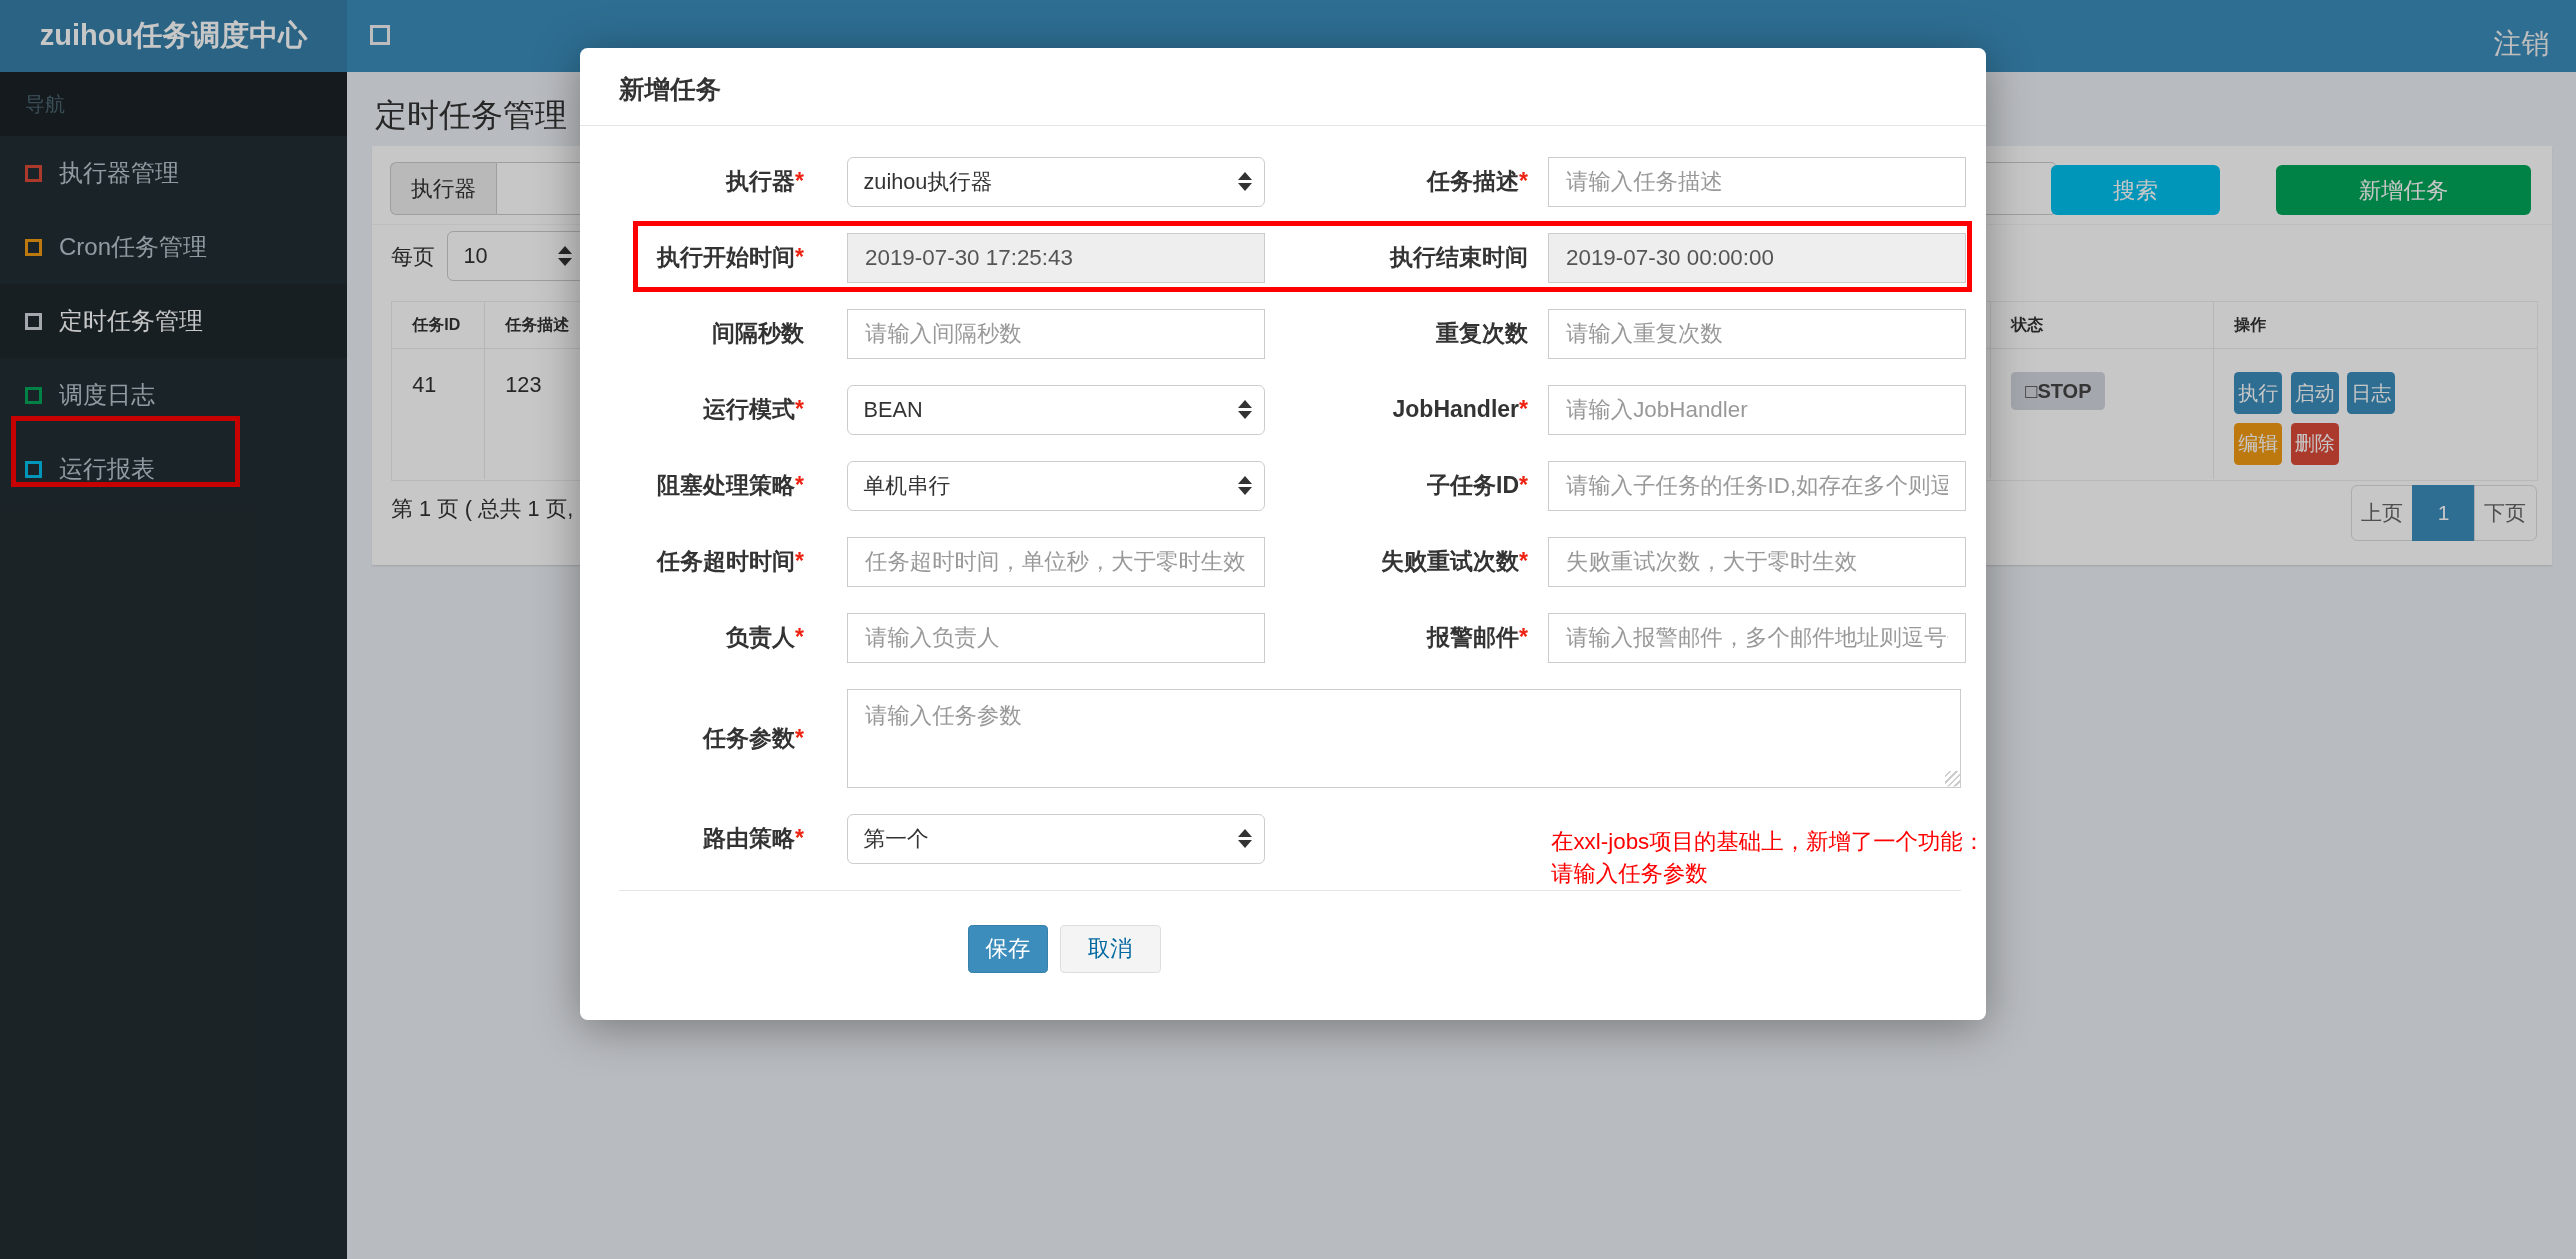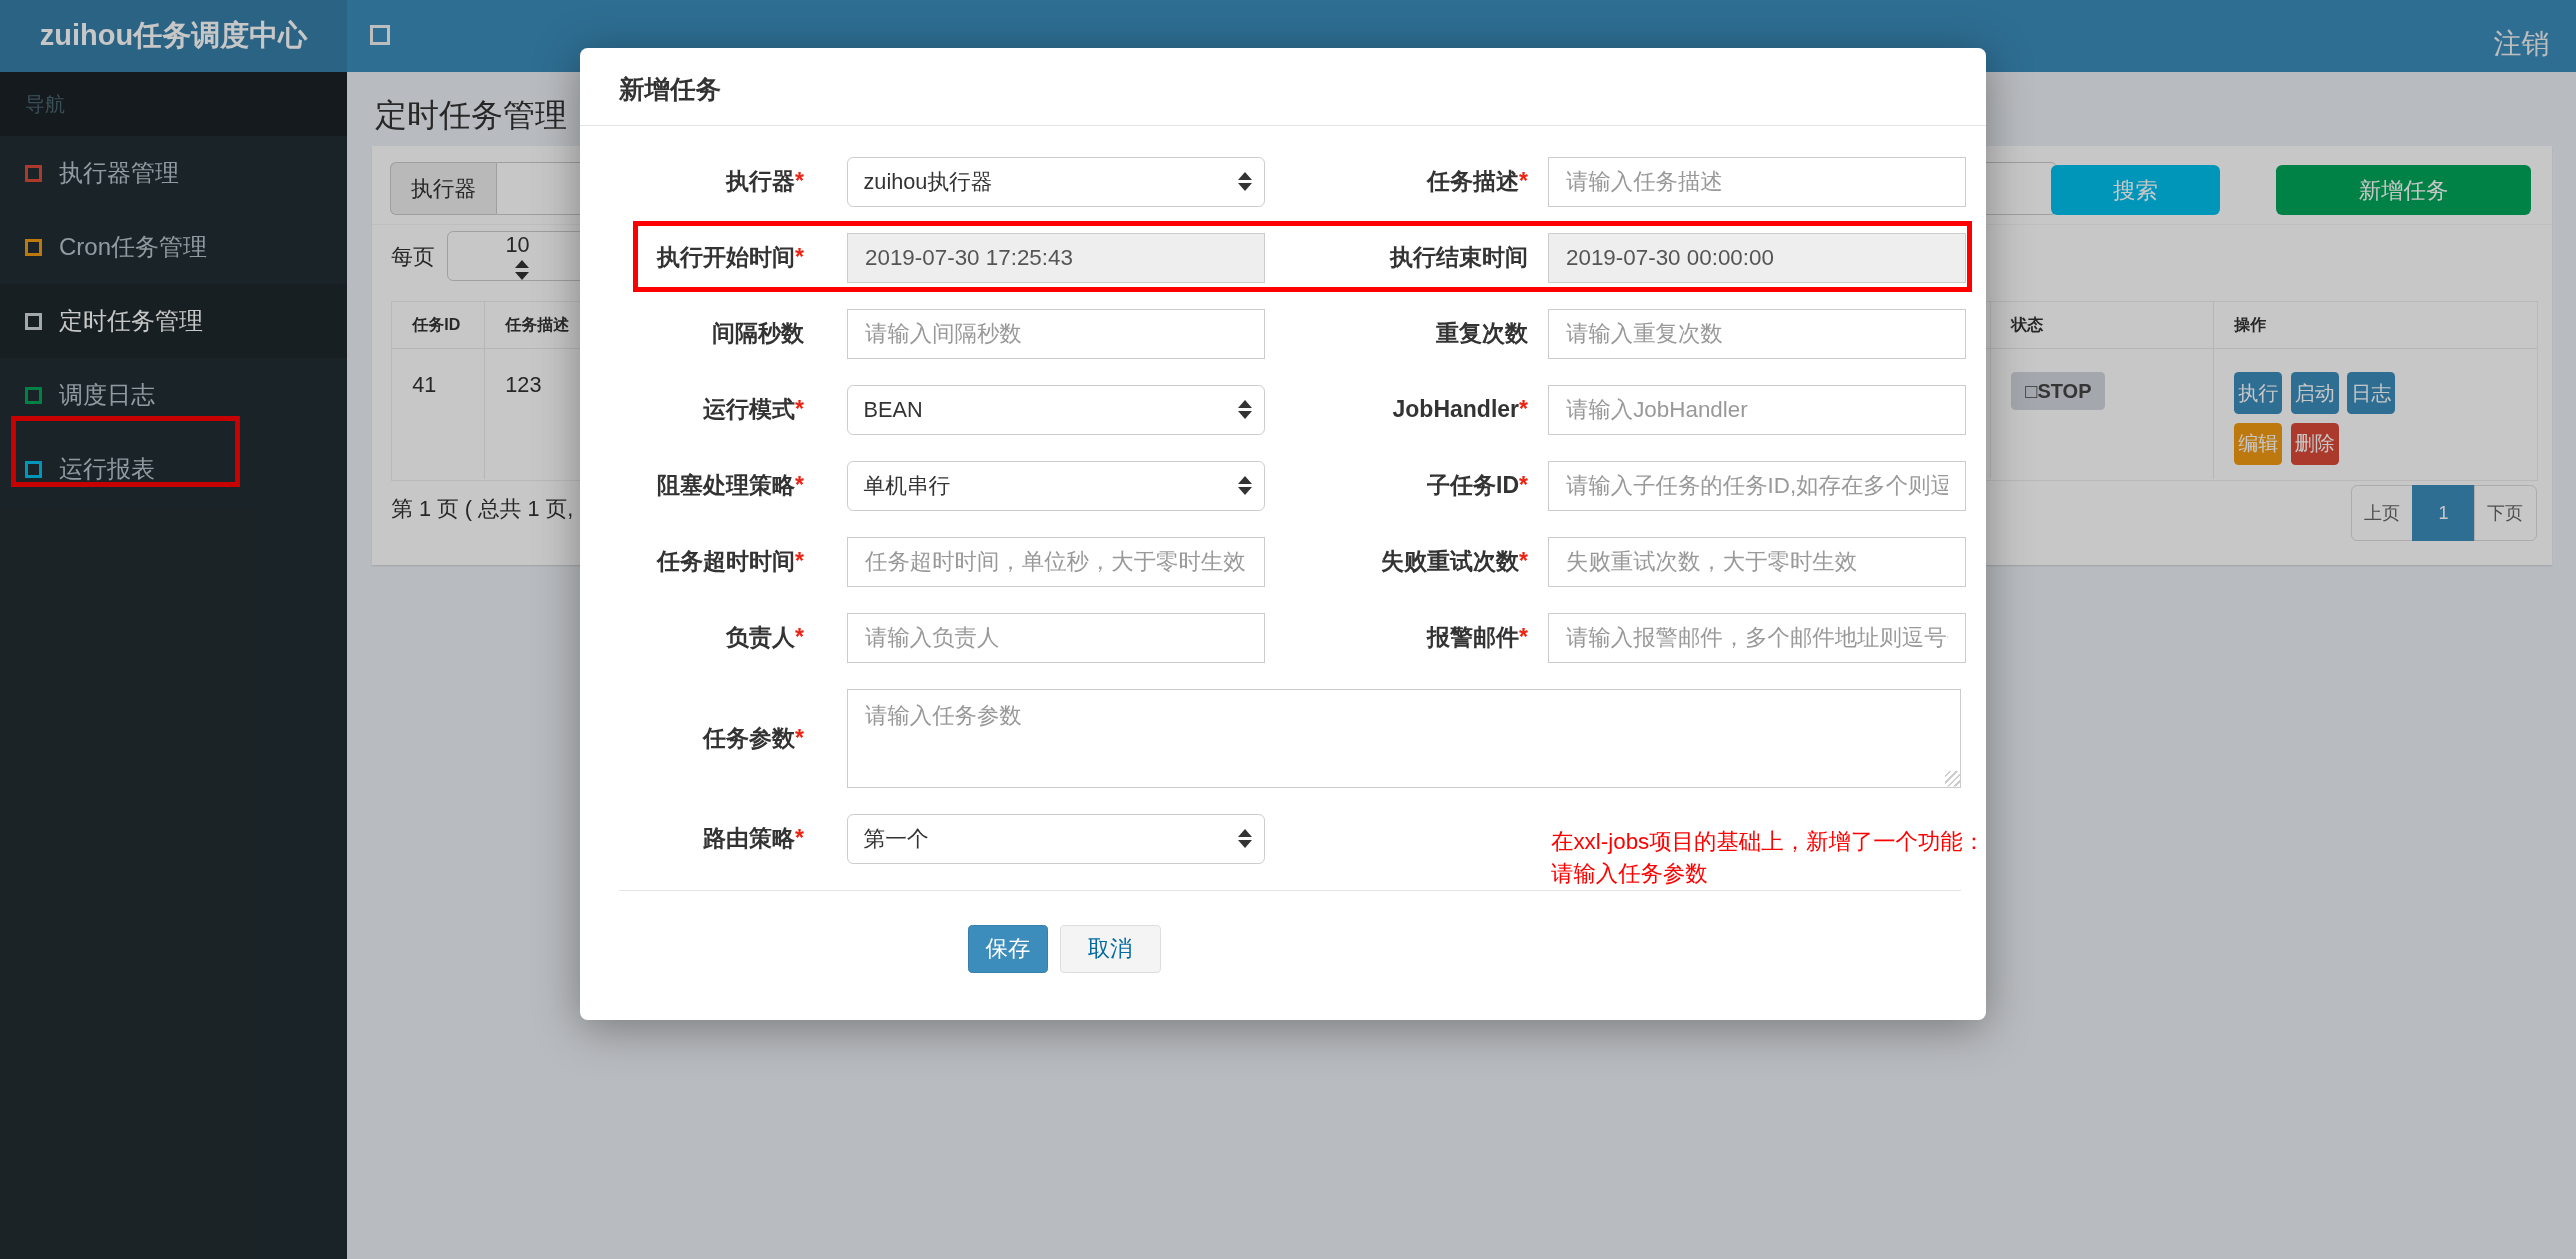--- a/index.html
+++ b/index.html
@@ -32,42 +32,42 @@
     display:flex;align-items:center;padding:0 20px;border-radius:6.2px 0 0 6.2px;}
   .ifield{width:1561px;height:53px;border:1.5px solid #ccc;border-radius:0 6.2px 6.2px 0;outline:none;
     font-size:21.7px;padding:0 15.5px;color:#555;}
   .btn{border:none;border-radius:6.2px;color:#fff;font-size:22.4px;cursor:pointer;}
   .btn-search{position:absolute;left:1679px;top:19.3px;width:169px;height:50px;background:#00c0ef;}
   .btn-add{position:absolute;left:1904px;top:19.3px;width:255px;height:50px;background:#00a65a;}
 
   .perpage{position:absolute;left:19.3px;top:85px;display:flex;align-items:center;font-size:21.7px;color:#333;}
   .sel{height:50px;border:1.5px solid #ccc;border-radius:6.2px;background:#fff;display:flex;
     align-items:center;justify-content:space-between;padding:0 12.4px 0 15.5px;cursor:pointer;font-size:21.7px;color:#333;}
-  .sel-pp{width:138px;margin:0 12.4px;flex-direction:column;}
+  .sel-pp{width:138px;margin:0 12.4px;}
   .arrows{display:flex;flex-direction:column;align-items:center;gap:3.9px;margin-left:9.3px;}
   .arrows i{width:0;height:0;border-left:7px solid transparent;border-right:7px solid transparent;display:block;}
   .arr-up{border-bottom:8.5px solid #333;}
   .arr-dn{border-top:8.5px solid #333;}
 
   
   .jtable{position:absolute;left:19.3px;top:155px;width:2147px;height:180px;border:1.5px solid #eee;
     display:grid;grid-template-columns:93px 1fr 223px 323px;grid-template-rows:47px 130px;}
   .jtable > div{border-right:1.5px solid #eaeaea;border-bottom:1.5px solid #eaeaea;padding-left:20px;overflow:hidden;}
   .jtable > div:nth-child(4n){border-right:none;}
   .th{font-size:16px;font-weight:bold;color:#333;display:flex;align-items:center;background:#fff;}
   .td{font-size:21.7px;color:#333;padding-top:23px;border-bottom:none !important;}
   .badge-stop{display:inline-block;background:#d2d6de;color:#444;font-size:20px;font-weight:bold;
     padding:7.7px 14px;border-radius:4.6px;}
   .acts{display:flex;flex-wrap:wrap;gap:8.5px;width:174px;}
   .abtn{width:48px;height:42px;border:none;border-radius:4.6px;color:#fff;font-size:20px;cursor:pointer;padding:0;}
 
   
   .pg-info{position:absolute;left:19.3px;top:348px;font-size:21.7px;color:#333;}
   .pager{position:absolute;right:15.5px;top:339px;display:flex;}
-  .pbtn{min-width:63px;height:56px;border:1.5px solid #ddd;background:#fff;color:#666;font-size:18px;
+  .pbtn{min-width:63px;height:56px;border:1.5px solid #ddd;background:#fff;color:#666;font-size:21px;
     display:flex;align-items:center;justify-content:center;cursor:pointer;margin-left:-1.5px;}
   .pbtn.first{border-radius:6.2px 0 0 6.2px;margin-left:0;}
   .pbtn.last{border-radius:0 6.2px 6.2px 0;}
   .pbtn.active{background:#3c8dbc;border-color:#3c8dbc;color:#fff;}
 
   
   .backdrop{position:absolute;left:0;top:0;width:2576px;height:1259px;background:rgba(0,0,0,.22);z-index:10;}
   .modal{position:absolute;left:580px;top:48px;width:1406px;height:972px;background:#fff;z-index:20;
     border-radius:7.7px;box-shadow:0 7.7px 46px rgba(0,0,0,.35);}
   .m-head{padding:25.5px 39px 20px 39px;border-bottom:1.5px solid #e5e5e5;}

